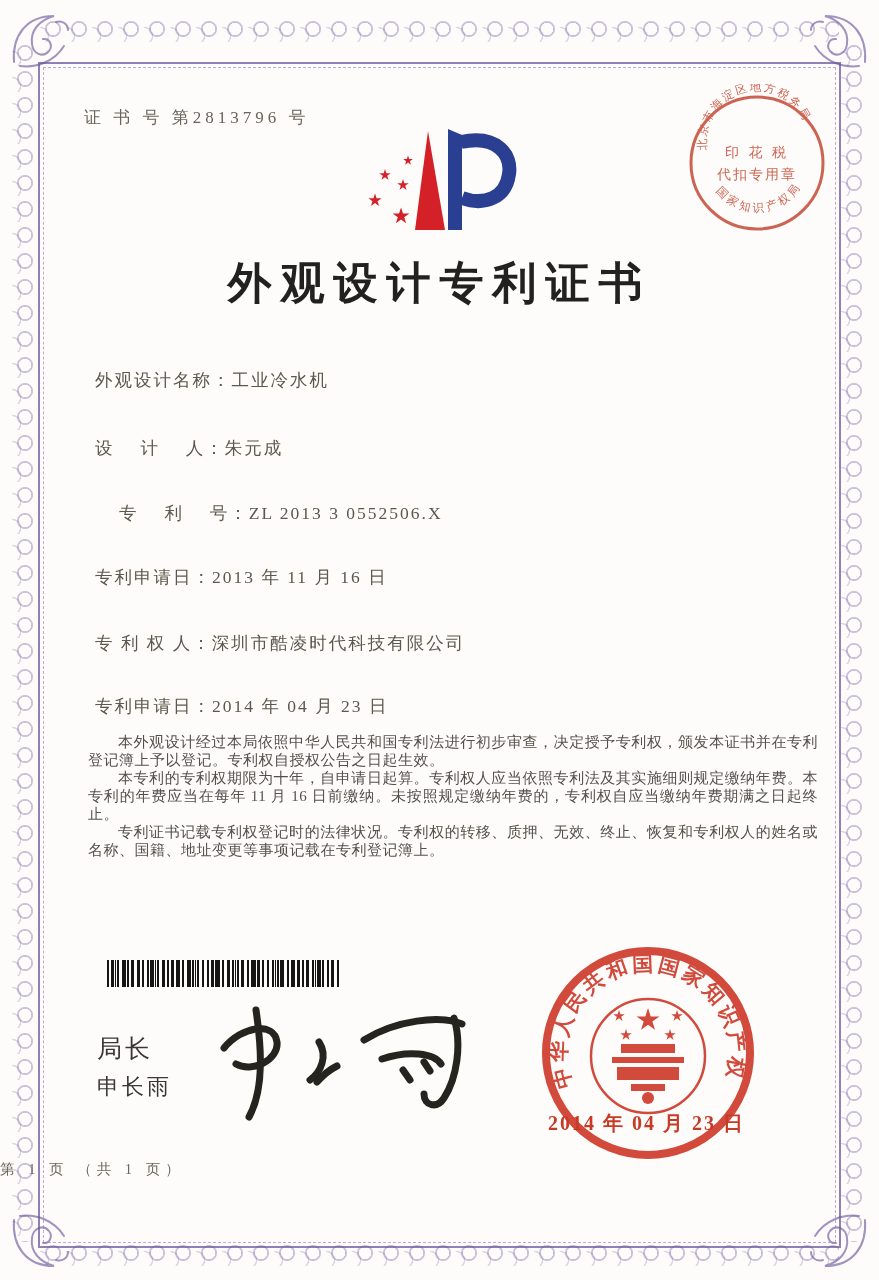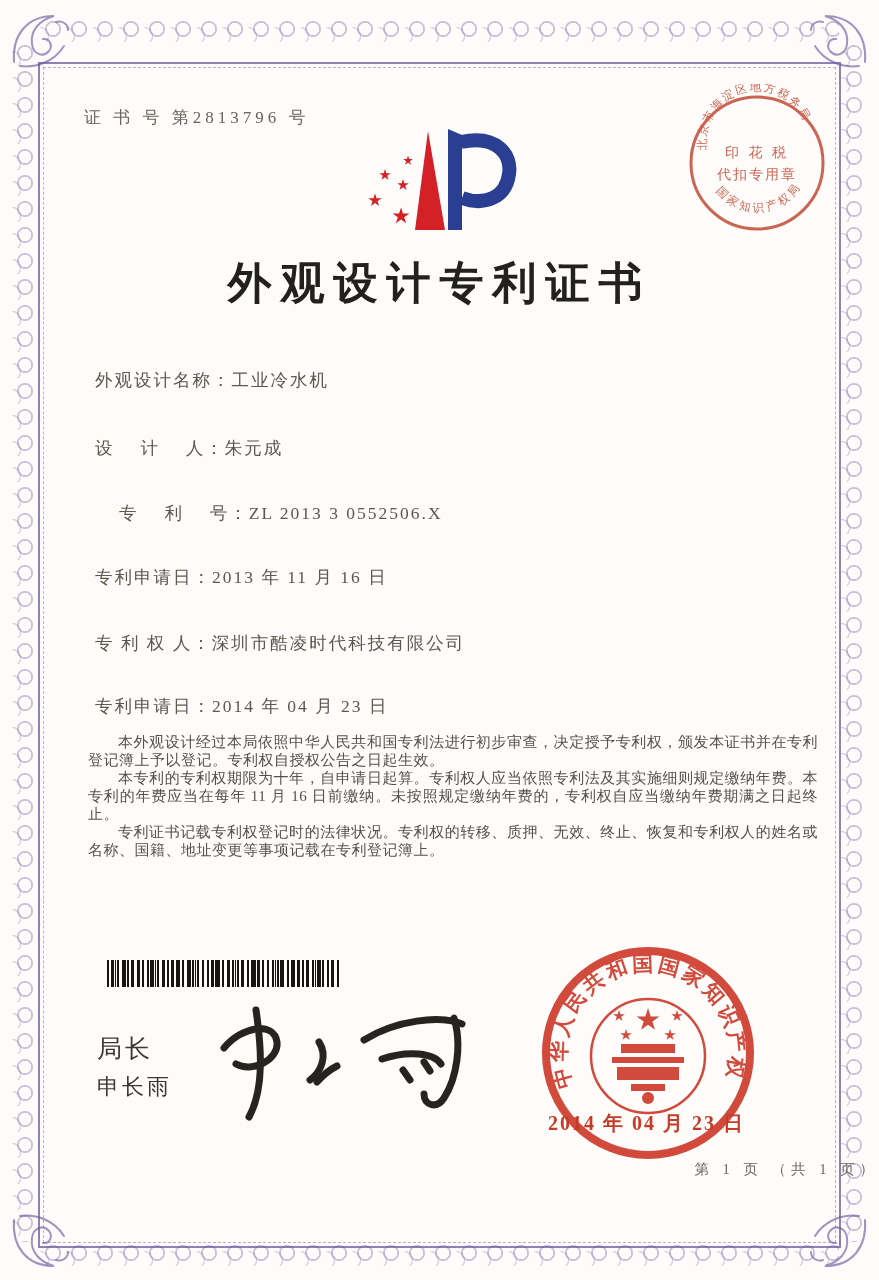--- a/index.html
+++ b/index.html
@@ -81,21 +81,21 @@
   }
   .signature{position:absolute;left:198px;top:1002px;color:#26241f;}
   .main-seal{position:absolute;left:533px;top:938px;opacity:.92;}
   .seal-date{
     position:absolute;left:548px;top:1110px;z-index:3;
     font-size:20px;font-weight:700;letter-spacing:2px;
     color:#c63a26;white-space:nowrap;
   }
   .page-footer{
     position:absolute;left:0;right:0;top:1160px;
-    text-align:right;font-size:14.5px;letter-spacing:5px;color:#6b655c;
+    text-align:left;font-size:14.5px;letter-spacing:5px;color:#6b655c;
   }
 </style>
 </head>
 <body>
 
 <div class="page">
 
   <div class="band band-pattern band-top"></div>
   <div class="band band-pattern band-bottom"></div>
   <div class="band band-pattern band-left"></div>

